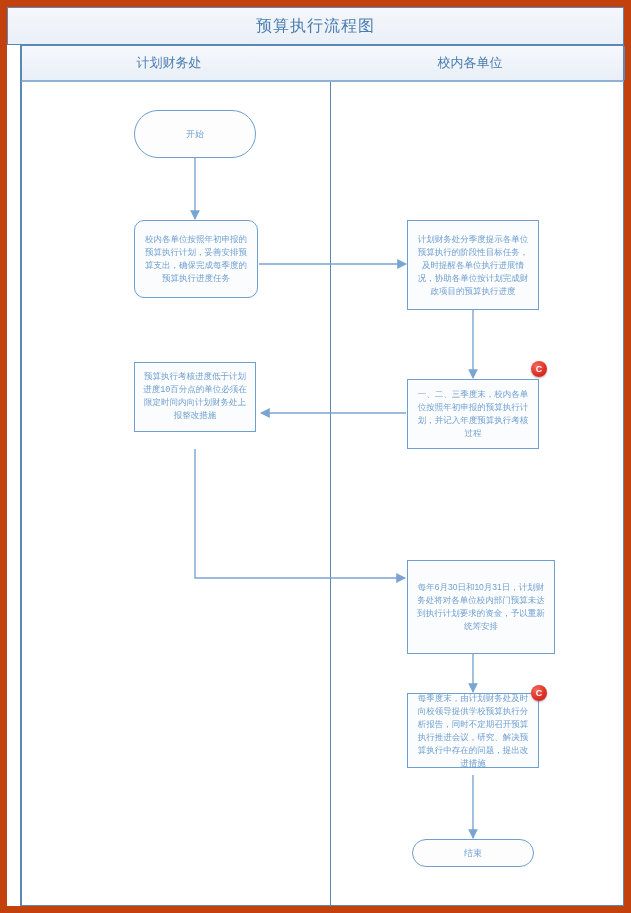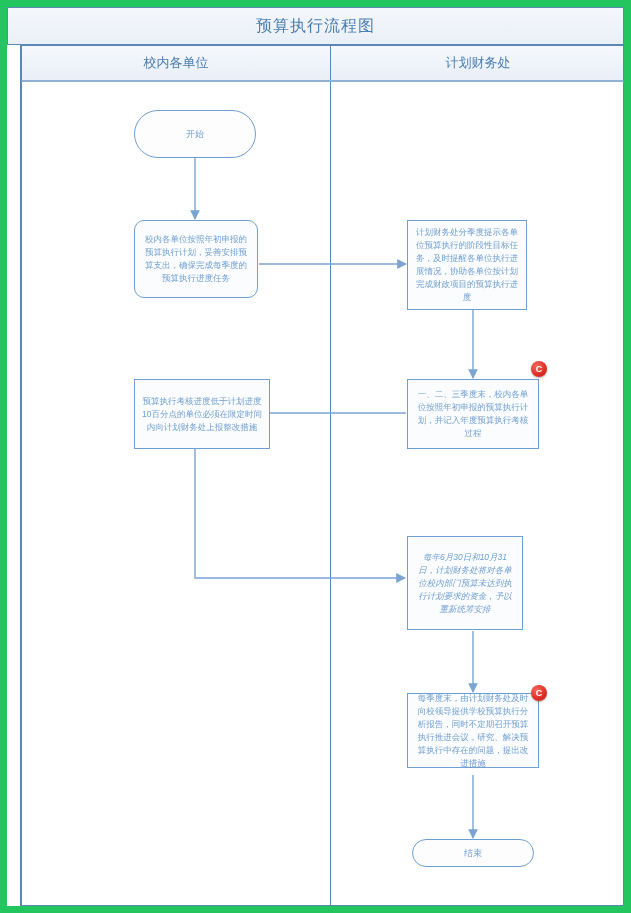--- a/index.html
+++ b/index.html
@@ -11,21 +11,21 @@
     width: 631px;
     height: 913px;
     font-family: "Liberation Sans", "DejaVu Sans", sans-serif;
     overflow: hidden;
   }
 
   #canvas {
     position: relative;
     width: 631px;
     height: 913px;
-    background: #22c55e;
+    background: #c2410c;
   }
 
   
   .outer-frame {
     position: absolute;
     left: 7px;
     top: 7px;
     width: 617px;
     height: 899px;
     border: 1px solid #5b87b5;
@@ -161,25 +161,25 @@
 
   <div class="outer-frame"></div>
 
   <div class="title-band">
     <span class="title-text">预算执行流程图</span>
   </div>
 
   <div class="spine-col"></div>
 
   <div class="lane-header-row">
+    <div class="lane-header right">
+      <span>计划财务处</span>
+    </div>
     <div class="lane-header left">
       <span>校内各单位</span>
-    </div>
-    <div class="lane-header right">
-      <span>计划财务处</span>
     </div>
   </div>
 
   <div class="lane-body left"></div>
   <div class="lane-body right"></div>
 
   <svg id="edges" viewBox="0 0 631 913">
     <defs>
       <marker id="arrow" viewBox="0 0 10 10" refX="9" refY="5" markerWidth="7" markerHeight="7" orient="auto-start-reverse">
         <path d="M 0 0 L 10 5 L 0 10 z" fill="#7aa5d2"></path>
@@ -204,36 +204,36 @@
   </svg>
 
   <div class="node terminator" style="left:134px; top:110px; width:122px; height:48px;">
     <span class="node-text">开始</span>
   </div>
 
   <div class="node" style="left:134px; top:220px; width:124px; height:78px;border-radius:10px;">
     <span class="node-text">校内各单位按照年初申报的预算执行计划，妥善安排预算支出，确保完成每季度的预算执行进度任务</span>
   </div>
 
-  <div class="node" style="left:407px; top:220px; width:120px; height:90px;">
+  <div class="node" style="left:407px; top:220px; width:132px; height:90px;">
     <span class="node-text">计划财务处分季度提示各单位预算执行的阶段性目标任务，及时提醒各单位执行进展情况，协助各单位按计划完成财政项目的预算执行进度</span>
   </div>
 
   <div class="node" style="left:407px; top:379px; width:132px; height:70px;">
     <span class="node-text">一、二、三季度末，校内各单位按照年初申报的预算执行计划，并记入年度预算执行考核过程</span>
   </div>
   <div class="badge" style="left:531px; top:361px;">
     <span>C</span>
   </div>
 
-  <div class="node" style="left:134px; top:379px; width:136px; height:70px;">
+  <div class="node" style="left:134px; top:362px; width:122px; height:70px;font-family:Liberation Mono, monospace;">
     <span class="node-text">预算执行考核进度低于计划进度10百分点的单位必须在限定时间内向计划财务处上报整改措施</span>
   </div>
 
-  <div class="node" style="left:407px; top:536px; width:116px; height:94px;font-style:italic;">
+  <div class="node" style="left:407px; top:560px; width:148px; height:94px;">
     <span class="node-text">每年6月30日和10月31日，计划财务处将对各单位校内部门预算未达到执行计划要求的资金，予以重新统筹安排</span>
   </div>
 
   <div class="node" style="left:407px; top:693px; width:132px; height:75px;">
     <span class="node-text">每季度末，由计划财务处及时向校领导提供学校预算执行分析报告，同时不定期召开预算执行推进会议，研究、解决预算执行中存在的问题，提出改进措施</span>
   </div>
   <div class="badge" style="left:531px; top:685px;">
     <span>C</span>
   </div>
 

